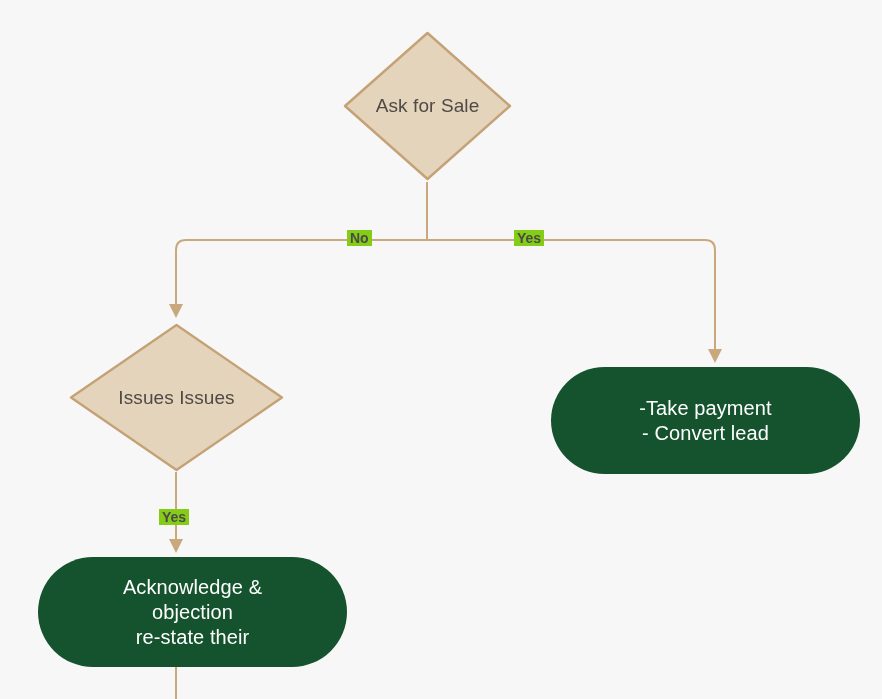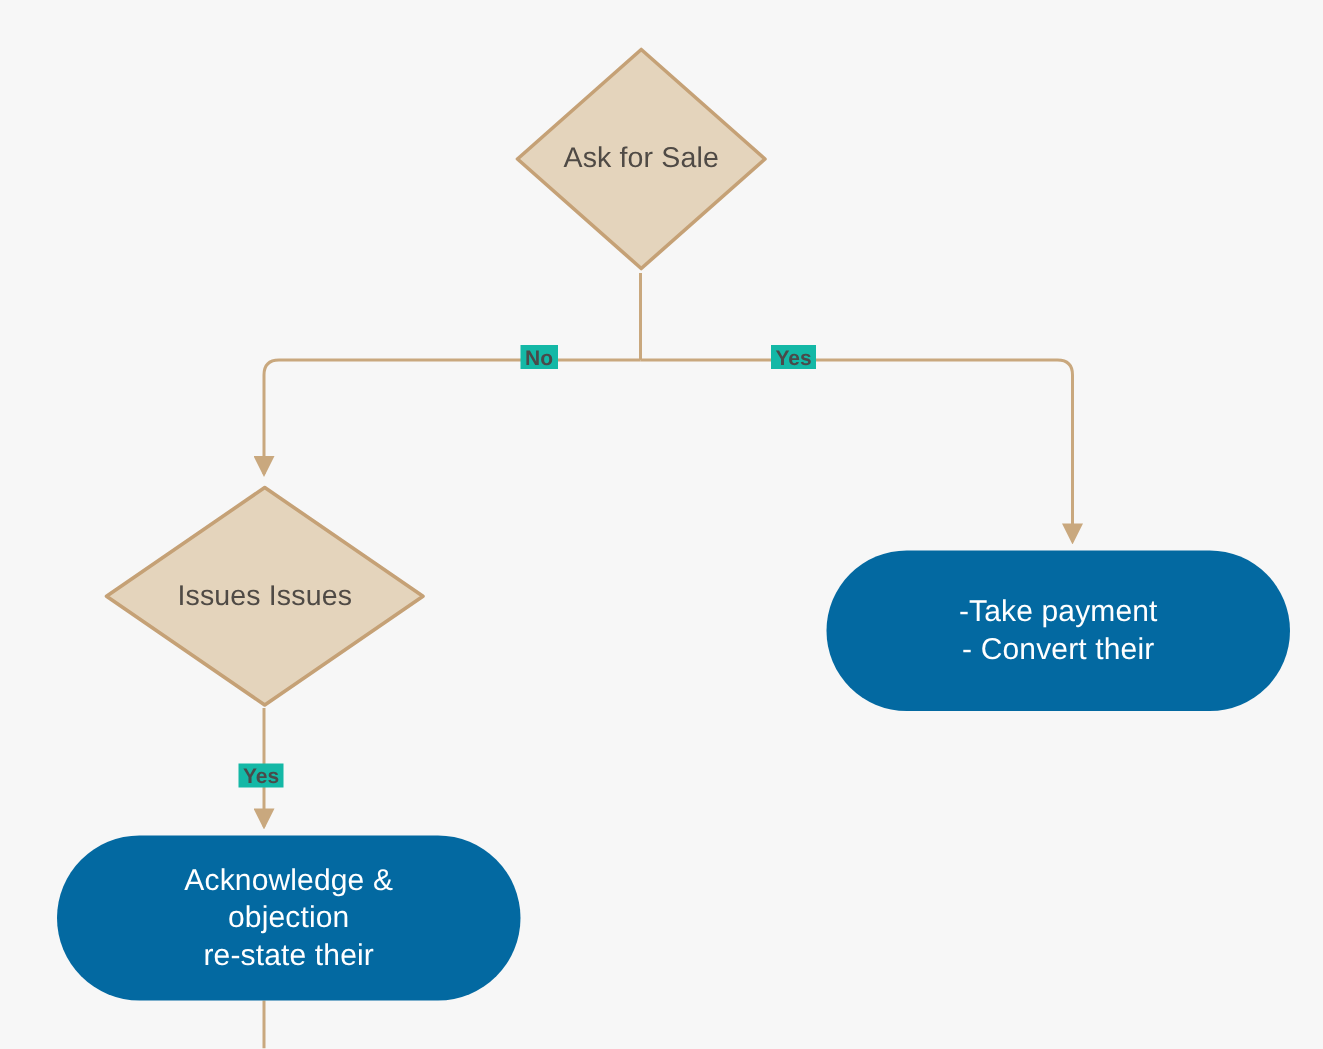--- a/index.html
+++ b/index.html
@@ -50,21 +50,21 @@
     color: #4f4a45;
     font-size: 19px;
     line-height: 24px;
     white-space: nowrap;
     letter-spacing: 0.1px;
   }
 
   
   .node-pill {
     position: absolute;
-    background: #0369a1;
+    background: #14532d;
     border-radius: 56px;
     display: flex;
     align-items: center;
     justify-content: center;
     box-sizing: border-box;
   }
   .node-pill .pill-label {
     color: #ffffff;
     font-size: 20px;
     line-height: 25px;
@@ -72,21 +72,21 @@
     letter-spacing: 0.1px;
     padding: 0 14px;
   }
 
   
   .edge-label {
     position: absolute;
     font-size: 14px;
     font-weight: bold;
     color: #4a4a4a;
-    background: #14b8a6;
+    background: #84cc16;
     padding: 0 3px;
     line-height: 16px;
     white-space: nowrap;
     z-index: 5;
   }
 </style>
 </head>
 <body>
 
 <div id="flow-canvas">
@@ -119,21 +119,21 @@
   <div class="node-diamond" style="left:68px; top:322px; width:217px; height:151px;">
     <svg class="diamond-shape" viewBox="0 0 217 151" xmlns="http://www.w3.org/2000/svg">
       <path d="M 108.5 3 L 214 75.5 L 108.5 148 L 3 75.5 Z" fill="#e4d4bc" stroke="#c5a176" stroke-width="2.4" stroke-linejoin="round"></path>
     </svg>
     <span class="diamond-label">Issues Issues</span>
   </div>
 
   <div class="node-pill" style="left:551px; top:367px; width:309px; height:107px;">
     <div class="pill-label">
       <div>-Take payment</div>
-      <div>- Convert their</div>
+      <div>- Convert lead</div>
     </div>
   </div>
 
   <div class="node-pill" style="left:38px; top:557px; width:309px; height:110px;">
     <div class="pill-label">
       <div>Acknowledge &amp;</div>
       <div>objection</div>
       <div>re-state their</div>
     </div>
   </div>

